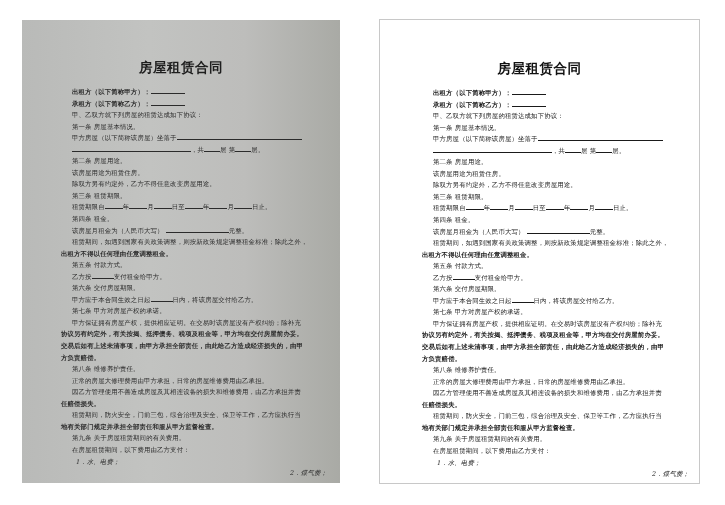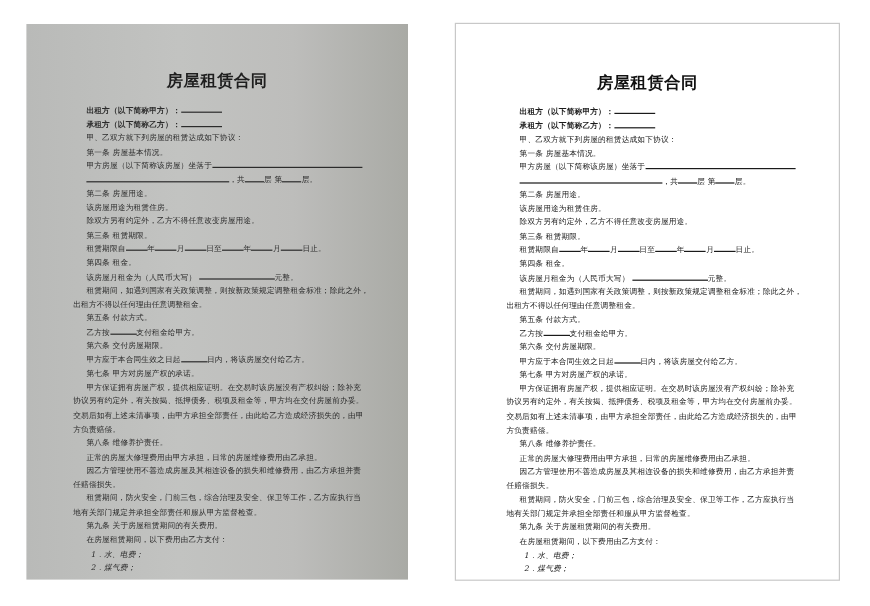--- a/index.html
+++ b/index.html
@@ -28,23 +28,23 @@
   .scan .title { top: 39px; color: #1e1e1e; }
   .clean .title { top: 40px; color: #111; }
   .body-lines { position: absolute; }
   .scan .body-lines { left: 50px; top: 67px; width: 255px; }
   .clean .body-lines { left: 53px; top: 68px; width: 256px; }
   .line {
     height: 11.55px; line-height: 11.55px; font-size: 6.4px; white-space: nowrap;
     letter-spacing: 0.15px;
   }
   .line.bold { font-weight: bold; }
-  .line.outdent { margin-left: -11px; }
+  .line.outdent { margin-left: -11px; font-weight: bold; }
   .line.indent2 { margin-left: 4px; font-style: italic; }
-  .line.gap { height: 17px; }
+  .line.gap { height: 17px; text-align: right; }
   .blank {
     display: inline-block; border-bottom: 0.8px solid currentColor; height: 6px; vertical-align: baseline;
   }
   .ink-scan { color: #2b2b2b; }
 </style>
 </head>
 <body>
 
 <div class="page scan">
   <div class="title">房屋租赁合同</div>

